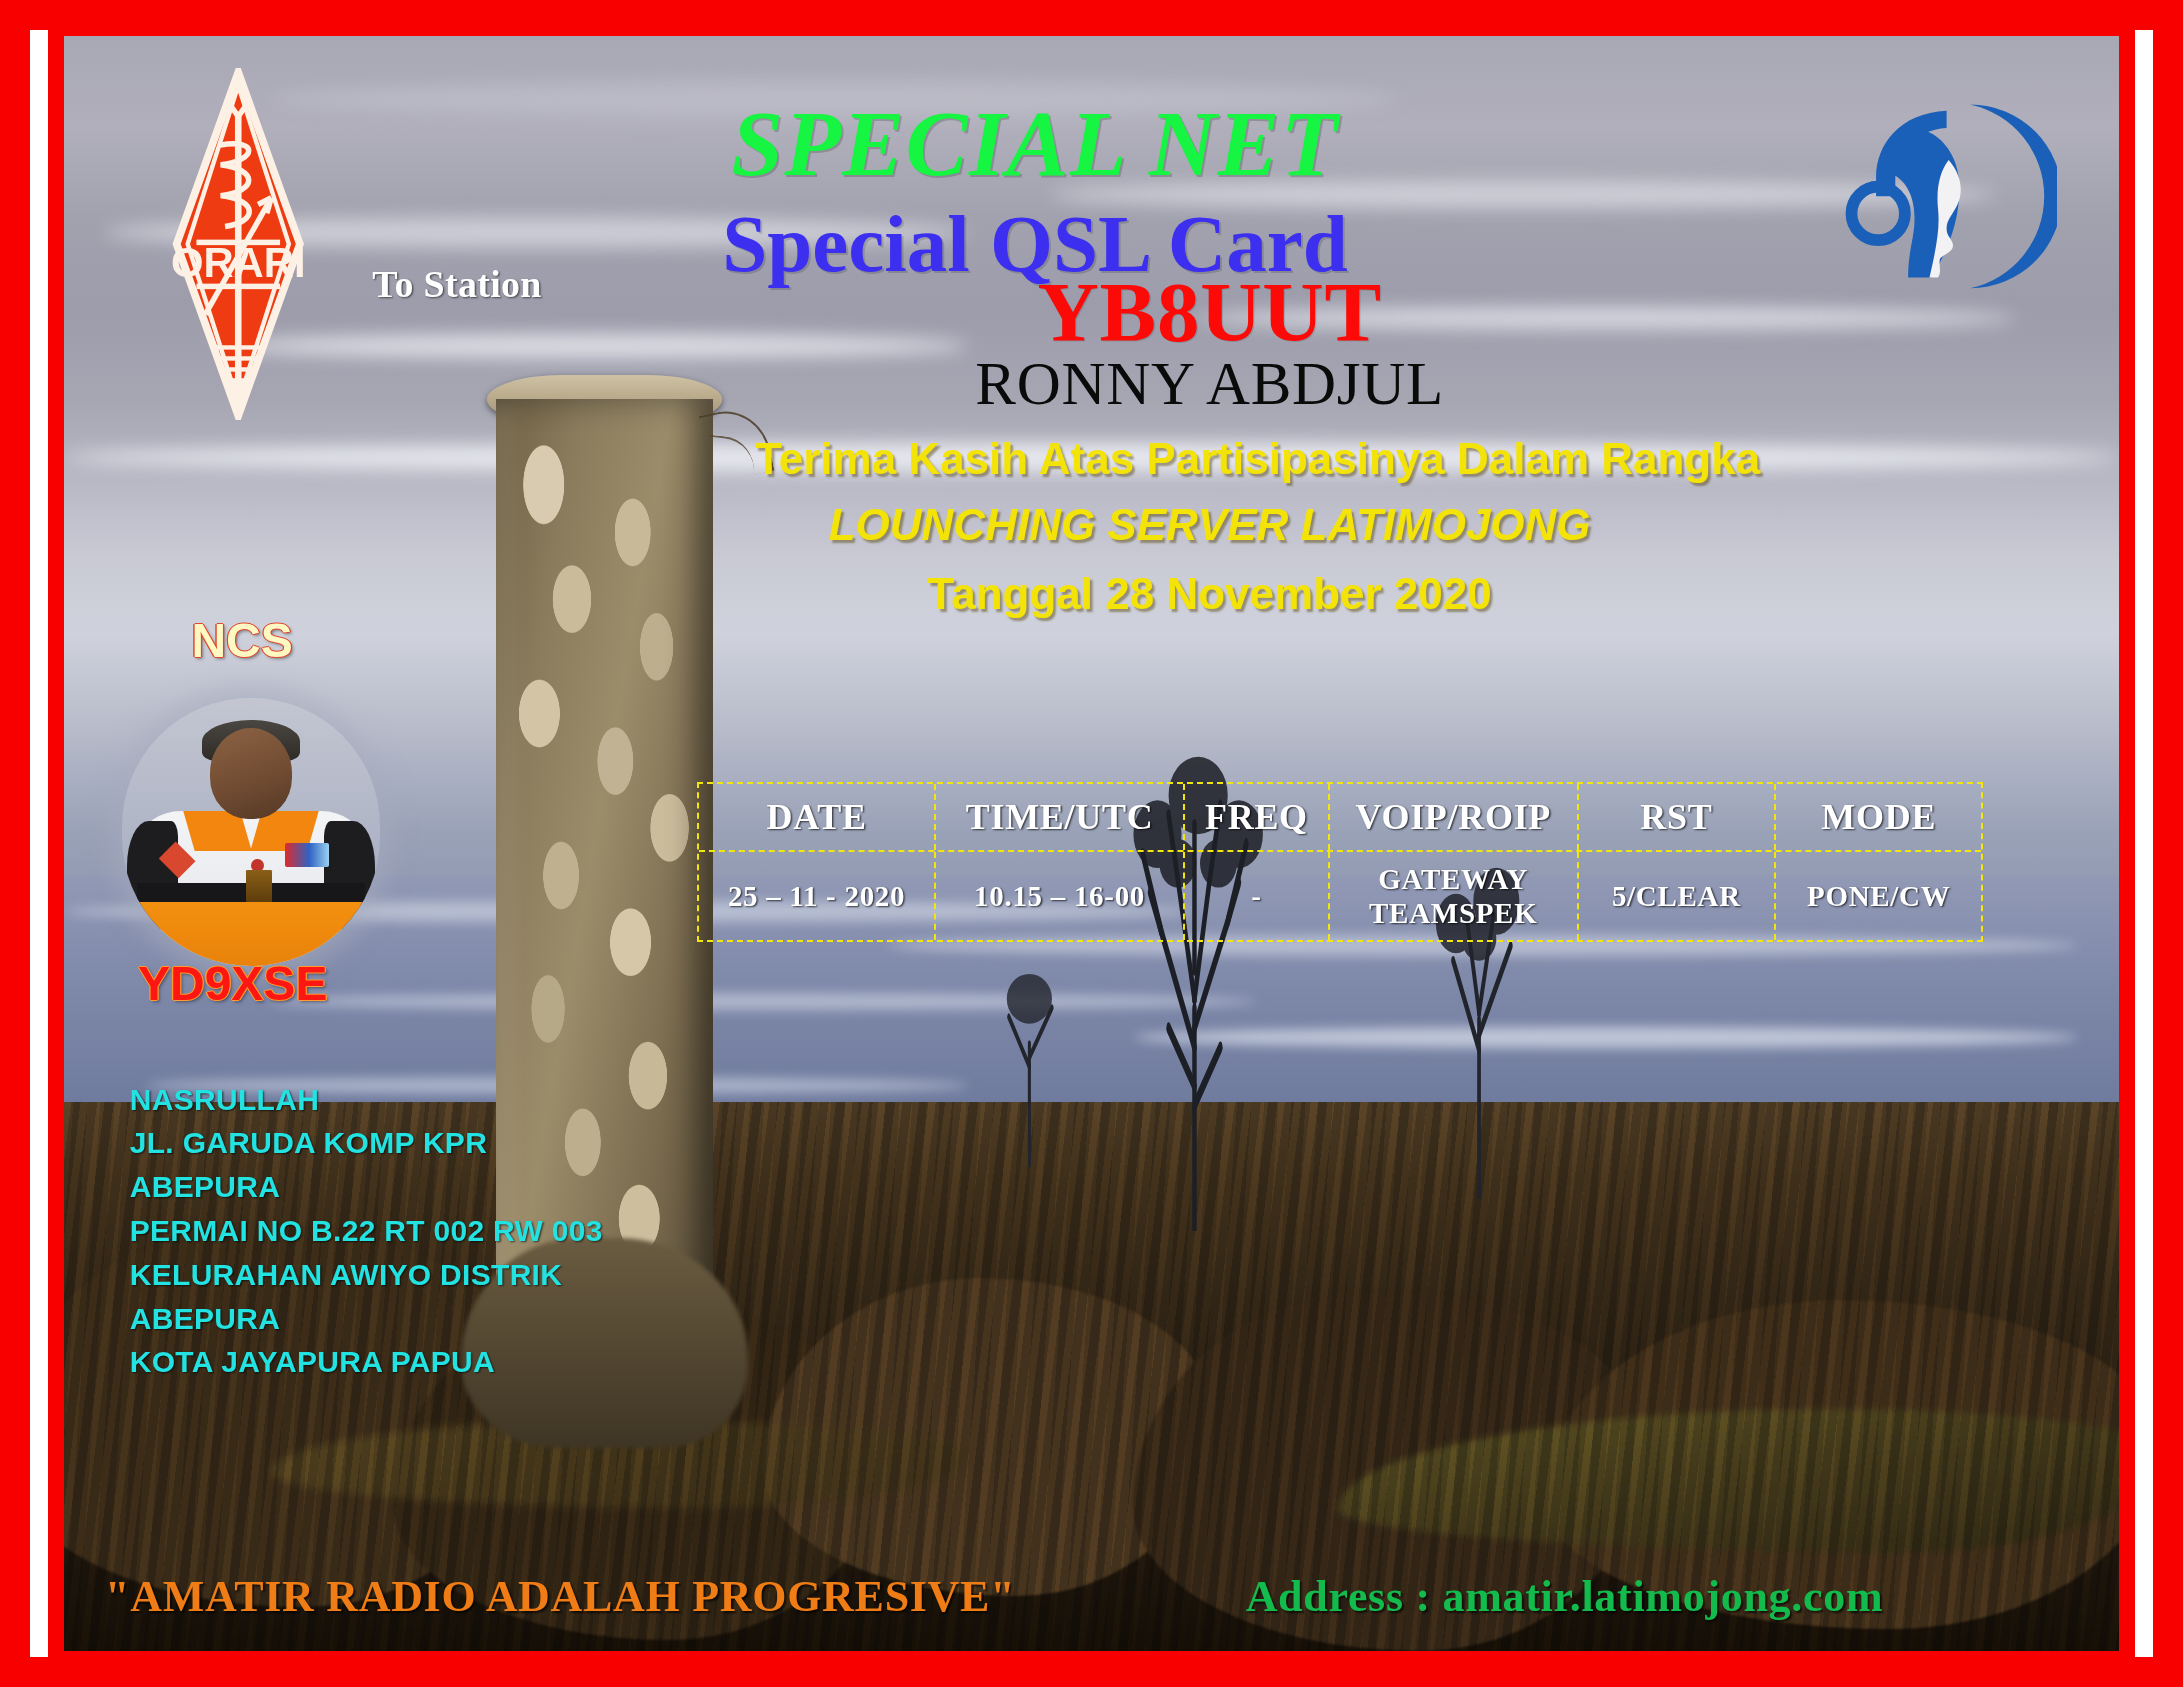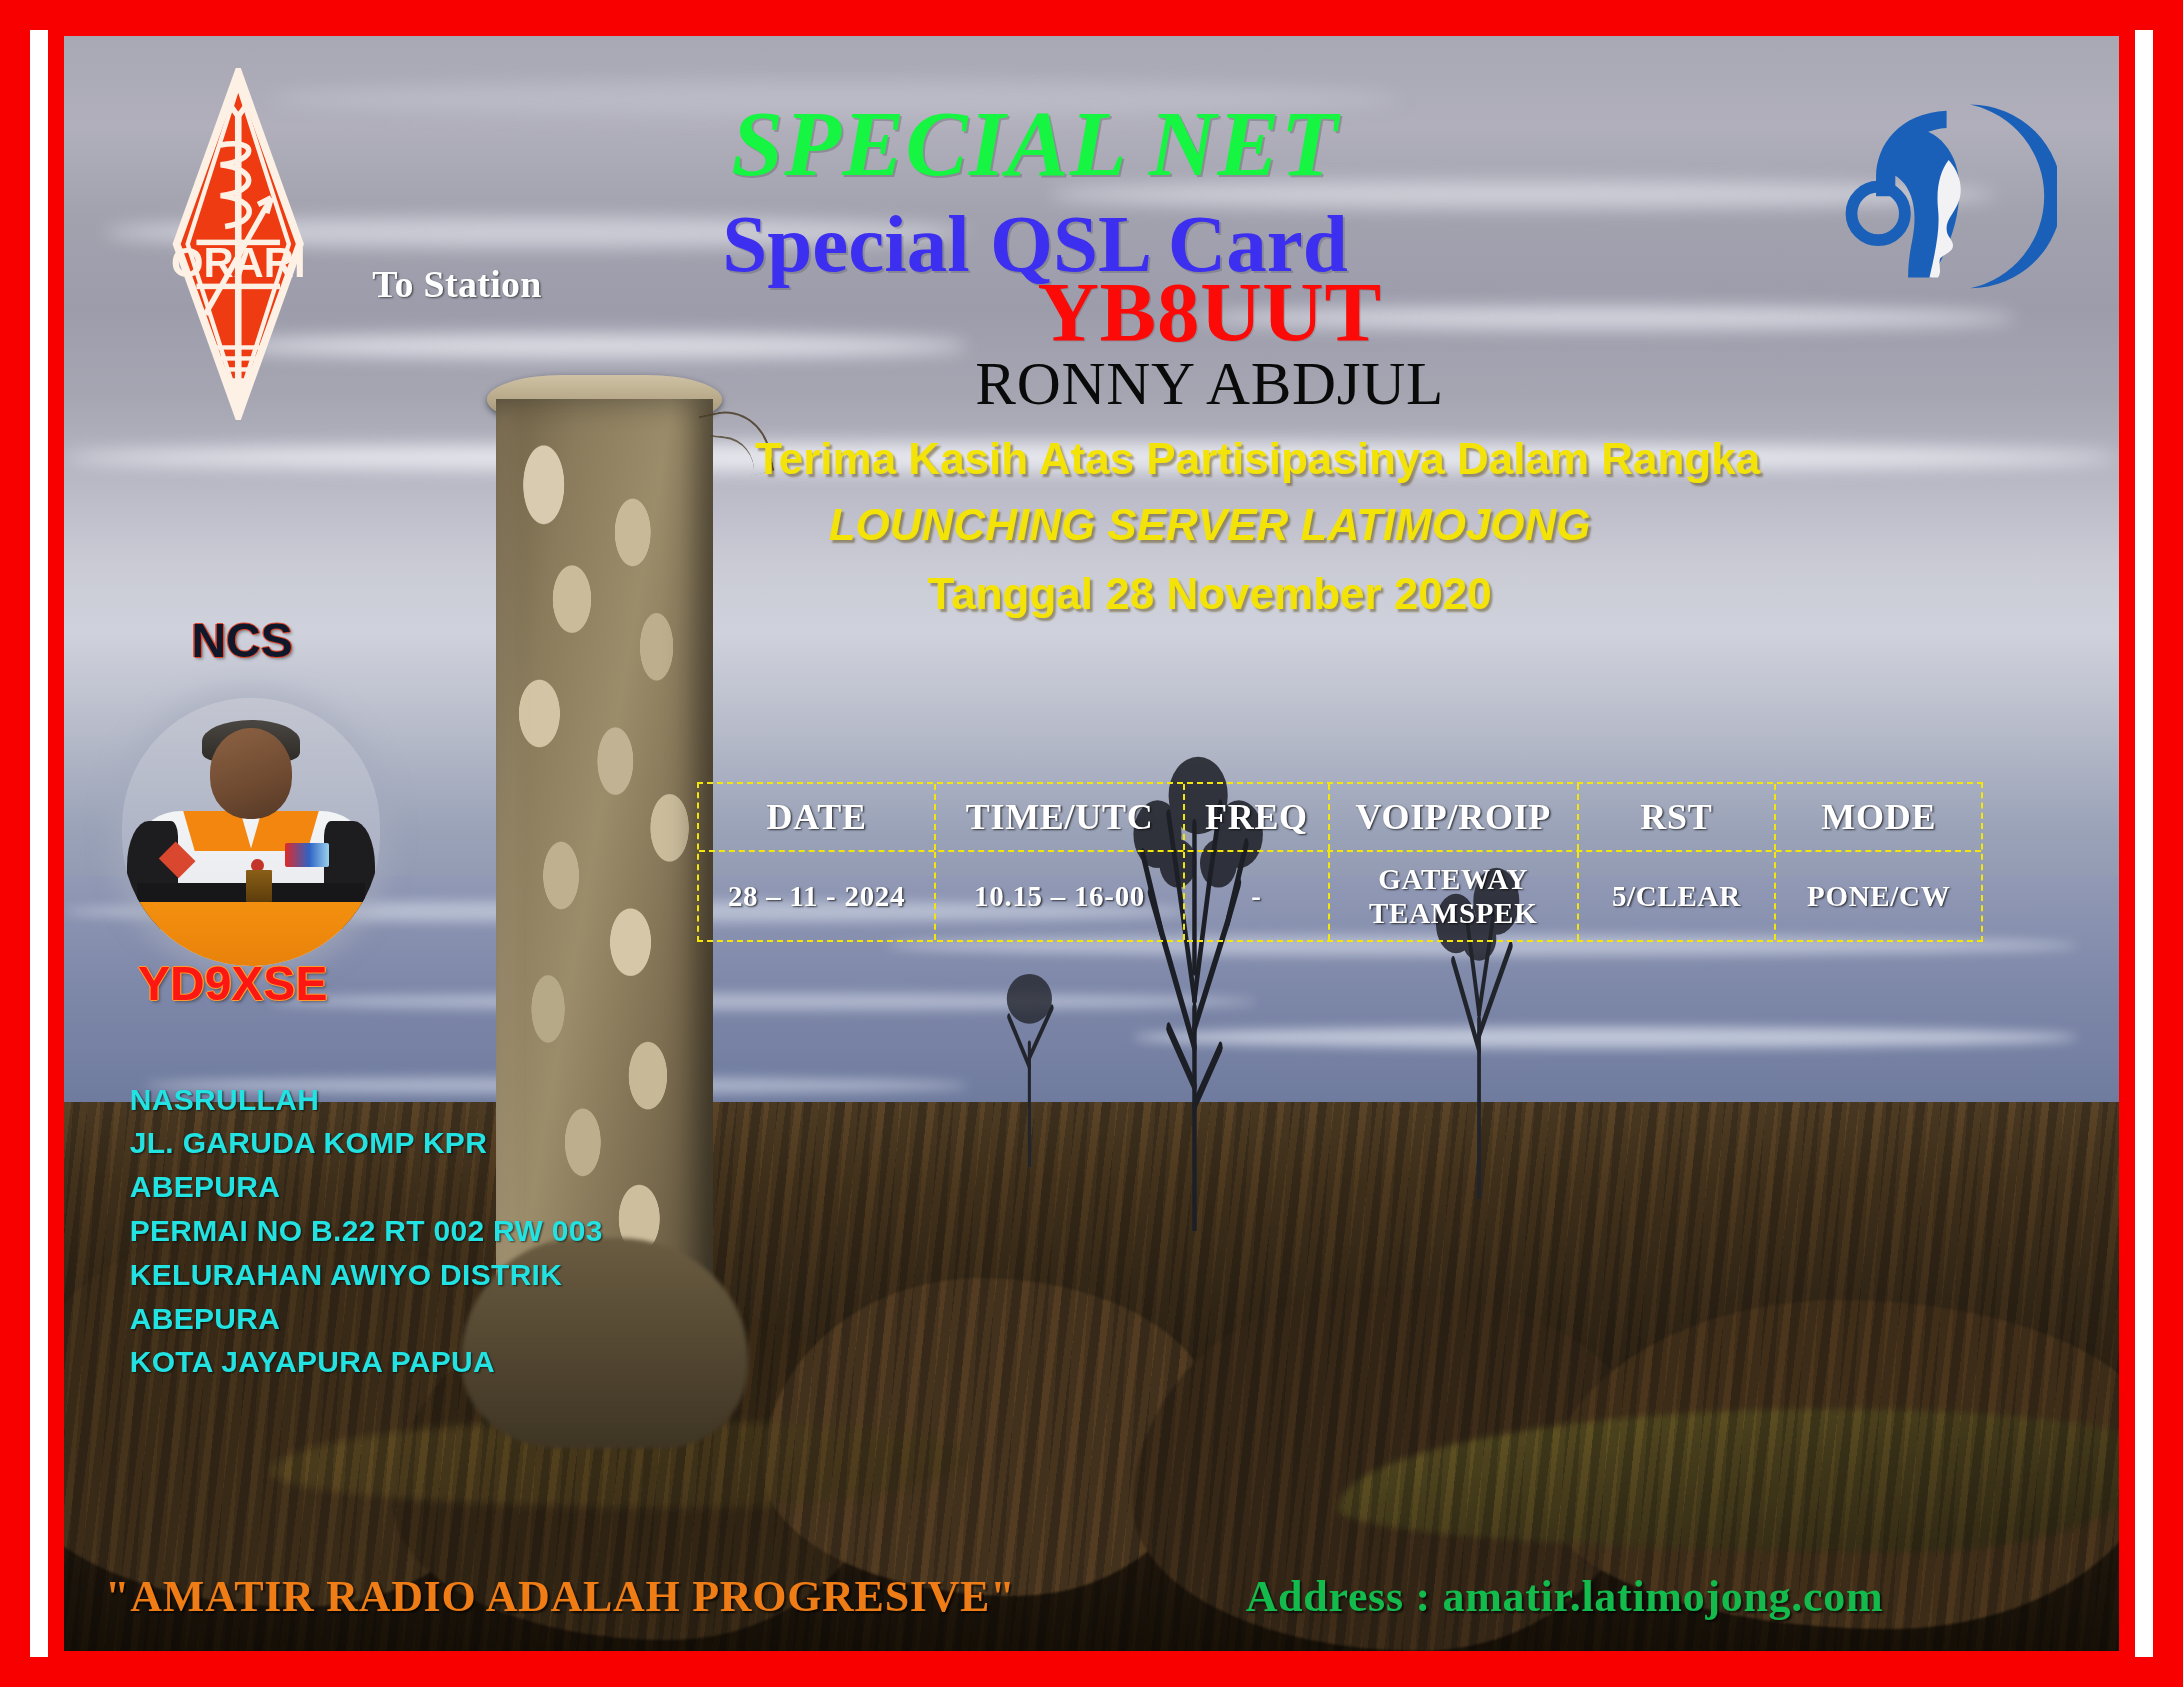--- a/index.html
+++ b/index.html
@@ -137,21 +137,21 @@
      color:#fb0a07;line-height:1;letter-spacing:0.7px;
      text-shadow:1.3px 1.3px 0 rgba(0,0,0,.12);}
   .t-callsign .inner{display:inline-block;margin-left:11.5%;}
 
   .t-name{left:0;top:19.6%;width:100%;text-align:center;
      font-family:"Liberation Serif",serif;font-size:61px;color:#0a0a0a;line-height:1;
      letter-spacing:0.7px;}
   .t-name .inner{display:inline-block;margin-left:11.5%;}
 
   .t-ncs{left:6.2%;top:36.0%;font-family:"Liberation Sans",sans-serif;font-weight:bold;
-     font-size:48px;color:#0f172a;line-height:1;
+     font-size:48px;color:#fef9c3;line-height:1;
      text-shadow:-1.3px 0 #e2462c,1.3px 0 #e2462c,0 -1.3px #e2462c,0 1.3px #e2462c,2px 2px 3.3px rgba(0,0,0,.4);}
 
   .t-yd9xse{left:3.6%;top:57.2%;font-family:"Liberation Sans",sans-serif;font-weight:bold;
      font-size:48px;color:#fc1713;line-height:1;
      text-shadow:-1.3px 0 #ff9a2e,1.3px 0 #ff9a2e,0 -1.3px #ff9a2e,0 1.3px #ff9a2e,2px 2px 3.3px rgba(0,0,0,.4);}
 
   .portrait{position:absolute;left:2.8%;top:41.0%;width:12.6%;height:16.6%;}
   .portrait .oval{position:absolute;inset:0;border-radius:50%/48%;overflow:hidden;
      box-shadow:0 0 22.5px 12px rgba(166,172,190,.55);}
   .p-bg{position:absolute;inset:0;background:linear-gradient(180deg,#c3c6d1 0%,#aeb4c6 55%,#8e9ab4 100%);}
@@ -416,21 +416,21 @@
     <div class="logtable">
       <div class="logrow head">
         <div class="logcell c-date">DATE</div>
         <div class="logcell c-time">TIME/UTC</div>
         <div class="logcell c-freq">FREQ</div>
         <div class="logcell c-voip">VOIP/ROIP</div>
         <div class="logcell c-rst">RST</div>
         <div class="logcell c-mode">MODE</div>
       </div>
       <div class="logrow body">
-        <div class="logcell c-date">28 – 11 - 2024</div>
+        <div class="logcell c-date">25 – 11 - 2020</div>
         <div class="logcell c-time">10.15 – 16-00</div>
         <div class="logcell c-freq">-</div>
         <div class="logcell c-voip">
           <span>
             <span>GATEWAY</span><br>
             <span>TEAMSPEK</span>
           </span>
         </div>
         <div class="logcell c-rst">5/CLEAR</div>
         <div class="logcell c-mode">PONE/CW</div>

